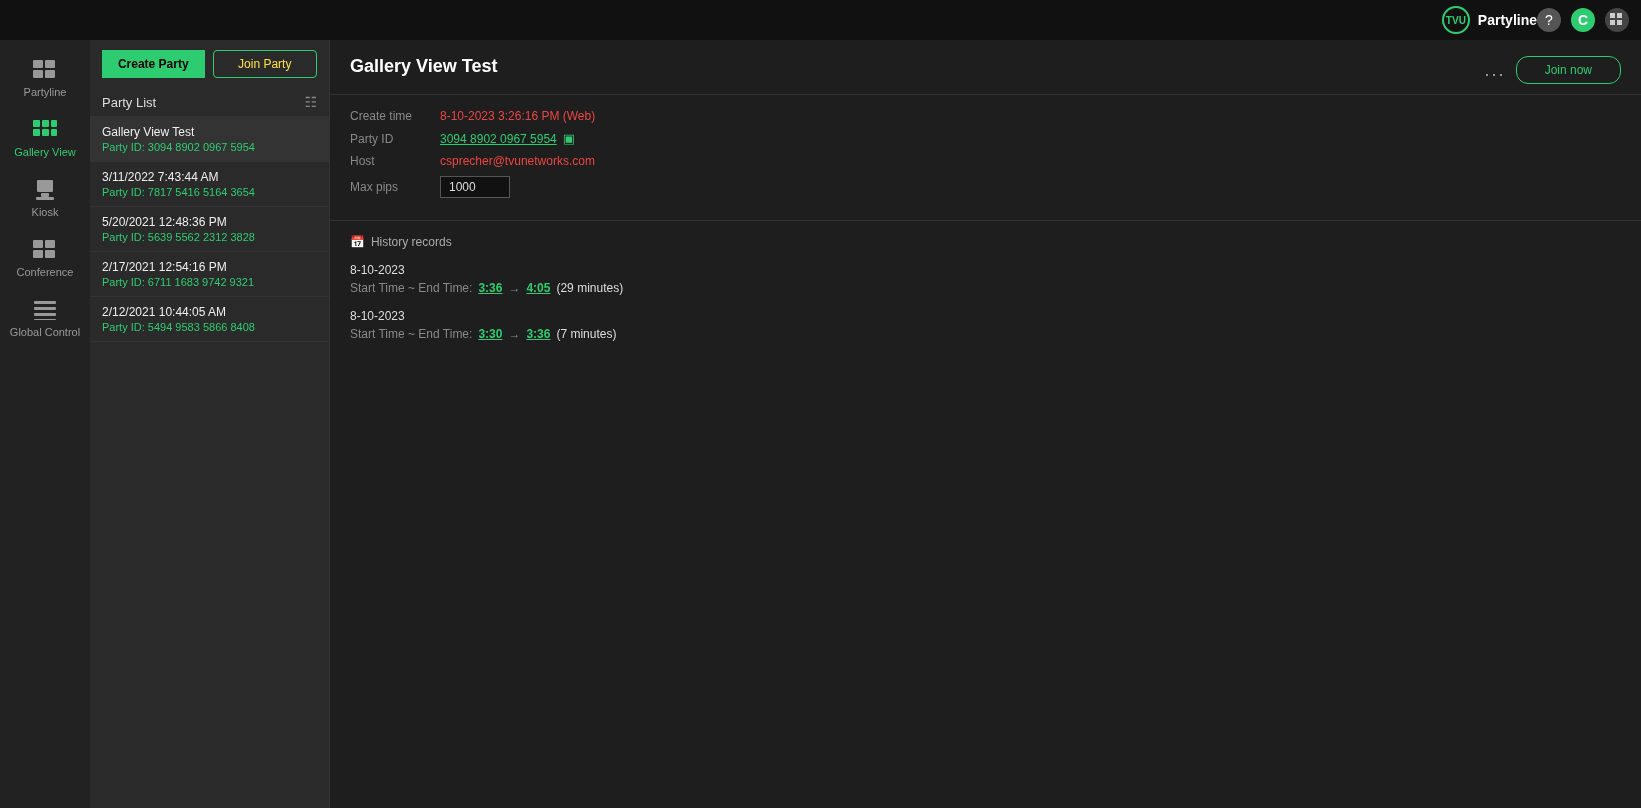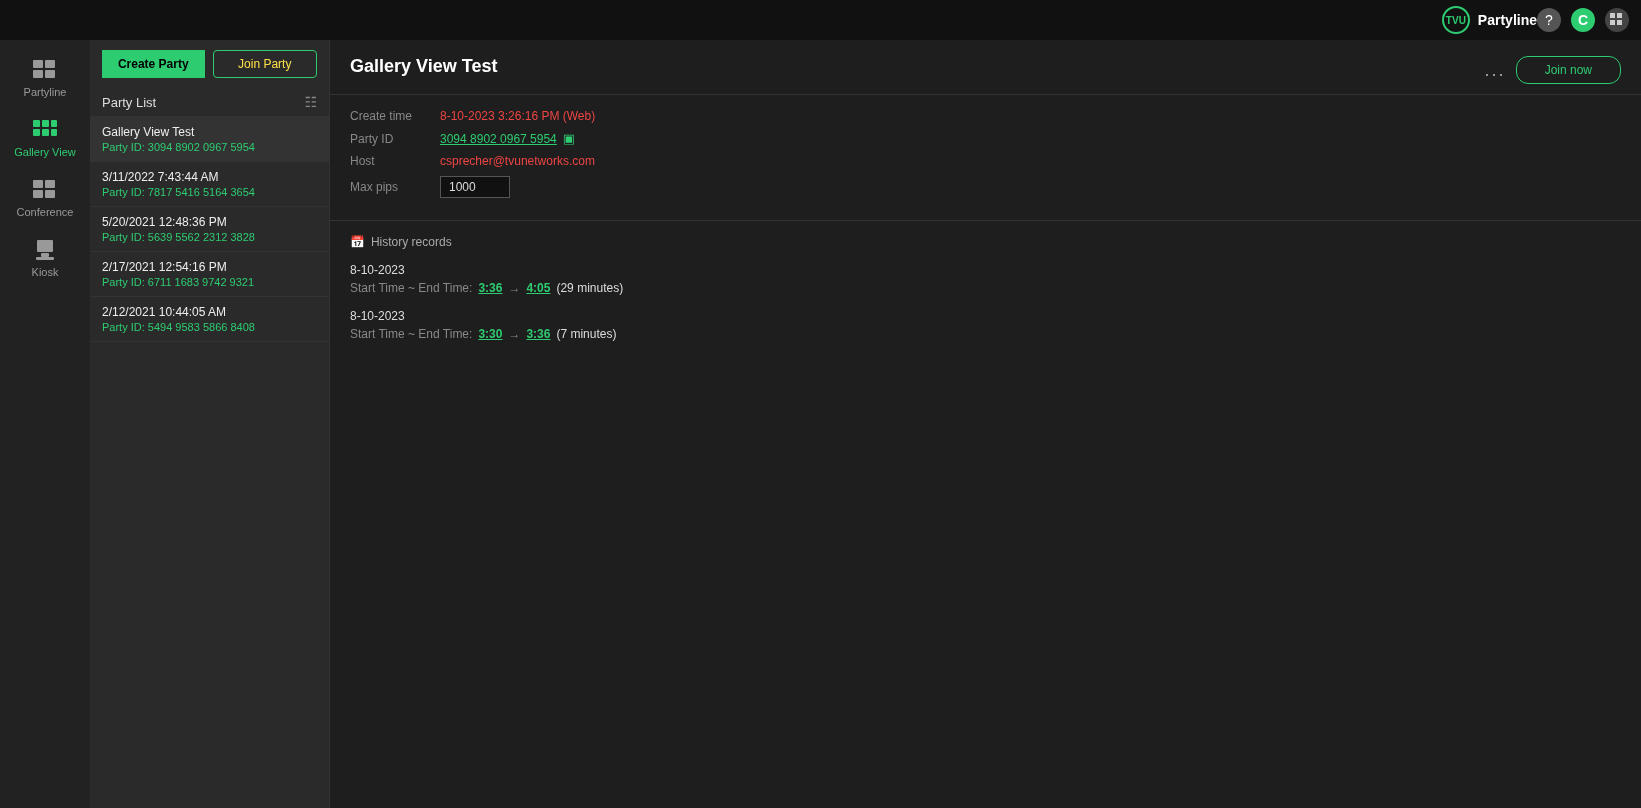--- a/index.html
+++ b/index.html
@@ -342,41 +342,52 @@
           <rect x="0" y="9" width="7" height="7" rx="1"></rect>
           <rect x="9" y="9" width="7" height="7" rx="1"></rect>
           <rect x="18" y="9" width="6" height="7" rx="1"></rect>
         </svg>
       </div>
       <span>Gallery View</span>
     </div>
 
     <div class="sidebar-item">
       <div class="icon-box">
+        <svg width="22" height="20" viewBox="0 0 22 20" fill="#999">
+          <rect x="3" y="0" width="16" height="12" rx="1"></rect>
+          <rect x="7" y="13" width="8" height="4" rx="1"></rect>
+          <rect x="2" y="17" width="18" height="3" rx="1"></rect>
+        </svg>
+      </div>
+      <span>Kiosk</span>
+    </div>
+
+    <div class="sidebar-item">
+      <div class="icon-box">
         <svg width="24" height="20" viewBox="0 0 24 20" fill="#999">
           <rect x="0" y="0" width="10" height="8" rx="1"></rect>
           <rect x="12" y="0" width="10" height="8" rx="1"></rect>
           <rect x="0" y="10" width="10" height="8" rx="1"></rect>
           <rect x="12" y="10" width="10" height="8" rx="1"></rect>
         </svg>
       </div>
       <span>Conference</span>
     </div>
 
     <div class="sidebar-item">
       <div class="icon-box">
         <svg width="22" height="20" viewBox="0 0 22 20" fill="#999">
-          <rect x="3" y="0" width="16" height="12" rx="1"></rect>
-          <rect x="7" y="13" width="8" height="4" rx="1"></rect>
-          <rect x="2" y="17" width="18" height="3" rx="1"></rect>
+          <rect x="0" y="1" width="22" height="3" rx="1"></rect>
+          <rect x="0" y="7" width="22" height="3" rx="1"></rect>
+          <rect x="0" y="13" width="22" height="3" rx="1"></rect>
+          <rect x="0" y="19" width="22" height="1" rx="1"></rect>
         </svg>
       </div>
-      <span>Kiosk</span>
-    </div>
-
+      <span>Global Control</span>
+    </div>
 
   </div>
 
   <div class="party-panel">
     <div class="party-panel-header">
       <button class="btn-create">Create Party</button>
       <button class="btn-join">Join Party</button>
     </div>
     <div class="party-list-title">
       <span>Party List</span>

